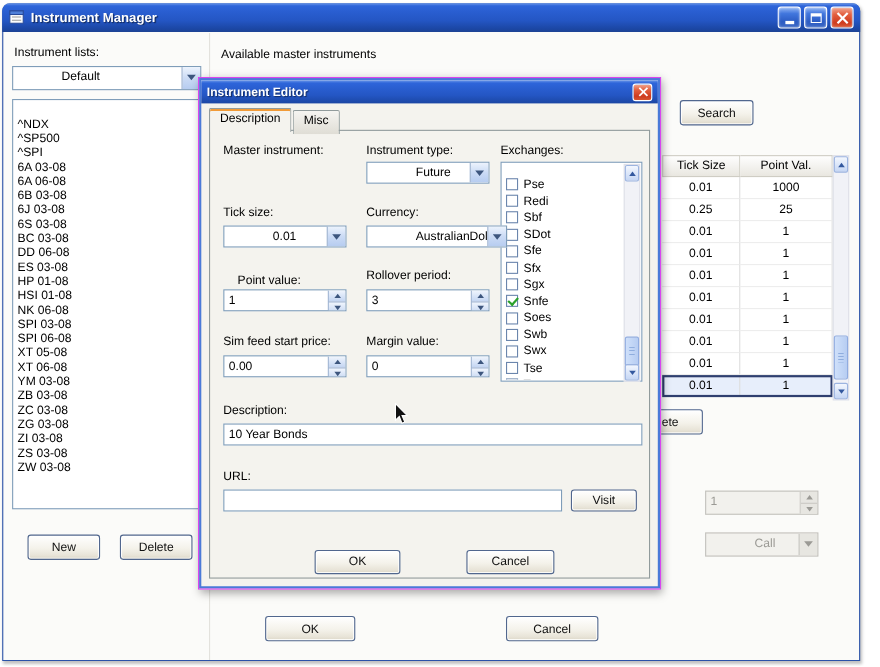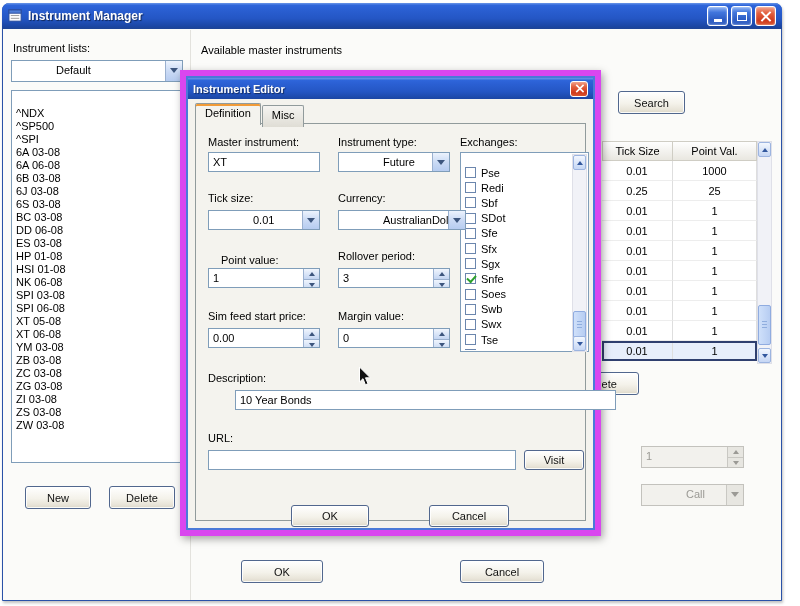--- a/index.html
+++ b/index.html
@@ -92,21 +92,21 @@
   .sb-arrow.up { top:0; } .sb-arrow.dn { bottom:0; }
   .sb-arrow.up::after { content:''; border:3px solid transparent; border-bottom:4px solid #33589e; margin-bottom:3px; }
   .sb-arrow.dn::after { content:''; border:3px solid transparent; border-top:4px solid #33589e; margin-top:3px; }
   .sb-thumb { position:absolute; left:0; width:13px; border:1px solid #90ace0; border-radius:2px;
     background:linear-gradient(90deg,#cfe0fa,#b7cdf2); }
   .sb-thumb::after { content:''; position:absolute; left:3px; right:3px; top:50%; height:9px; transform:translateY(-50%);
     background:repeating-linear-gradient(180deg,#8fadde 0 1px,transparent 1px 3px); }
 
   
   .dialog { position:absolute; left:180px; top:70px; width:421px; height:466px; z-index:10;
-    background:#f4f3ee; border:6px solid #d946ef;
+    background:#f4f3ee; border:1px solid #d946ef;
     box-shadow:inset 0 0 0 2px #4a7ad8, 2px 3px 8px rgba(0,0,0,.35); }
   .dlg-title { position:absolute; left:2px; top:2px; right:2px; height:21px; display:flex; align-items:center;
     padding:0 5px; color:#fff; font-size:11px; font-weight:bold;
     background:linear-gradient(180deg,#6a96e8 0%,#2e65da 12%,#2a5fd2 30%,#2456c4 65%,#1b46a3 100%); }
   .dlg-title .dt { flex:1; text-shadow:1px 1px 1px rgba(0,0,0,.5); white-space:nowrap; overflow:hidden; }
   .dlg-close { width:18px; height:16px; border:1px solid #fff; border-radius:3px; flex:none;
     background:linear-gradient(180deg,#f0a38c 0%,#e35e3d 35%,#ce3b1e 75%,#d8552f 100%);
     display:flex; align-items:center; justify-content:center; }
   .tabs { position:absolute; left:9px; top:27px; display:flex; z-index:3; }
   .tab { font-size:11px; padding:3px 9px 2px; border:1px solid #919b9c; border-bottom:none;
@@ -302,32 +302,31 @@
   <div class="dialog">
     <div class="dlg-title">
       <span class="dt">Instrument Editor</span>
       <span class="dlg-close">
           <span class="g-close sm"></span>
         </span>
     </div>
 
     <div class="tabs">
 
-        <div class="tab selected">Definition</div>
+        <div class="tab selected">Description</div>
 
         <div class="tab">Misc</div>
       </div>
 
     <div class="tab-panel">
 
       <div class="flabel" style="left:12px; top:12px;">Master instrument:</div>
       <div class="flabel" style="left:142px; top:12px;">Instrument type:</div>
       <div class="flabel" style="left:264px; top:12px;">Exchanges:</div>
 
-      <input class="tinput" style="left: 12px; top: 28px; width: 112px; height: 20px;" value="XT">
       <div class="combo" style="left:142px; top:28px; width:112px; height:20px;">
         <span class="cval">Future</span>
         <span class="cbtn"></span>
       </div>
 
       <div class="exchlist" style="left:264px; top:28px; width:129px; height:200px;">
         <div class="exch-items">
 
             <div class="exch-item">
               <span class="cb"></span>
@@ -440,21 +439,21 @@
       </div>
       <div class="spinner" style="left:142px; top:204px; width:112px; height:20px;">
         <span class="sval">0</span>
         <span class="sbtns">
           <span class="sb up"></span>
           <span class="sb dn"></span>
         </span>
       </div>
 
       <div class="flabel" style="left:12px; top:248px;">Description:</div>
-      <input class="tinput" style="left: 12px; top: 266px; width: 381px; height: 20px; margin-left: 27px;" value="10 Year Bonds">
+      <input class="tinput" style="left: 12px; top: 266px; width: 381px; height: 20px;" value="10 Year Bonds">
 
       <div class="flabel" style="left:12px; top:308px;">URL:</div>
       <input class="tinput" style="left: 12px; top: 326px; width: 308px; height: 20px;" value="">
       <button class="btn" style="left:328px; top:326px; width:60px; height:20px;">Visit</button>
 
       <button class="btn" style="left:95px; top:381px; width:78px; height:22px;">OK</button>
       <button class="btn" style="left:233px; top:381px; width:80px; height:22px;">Cancel</button>
     </div>
   </div>
 

